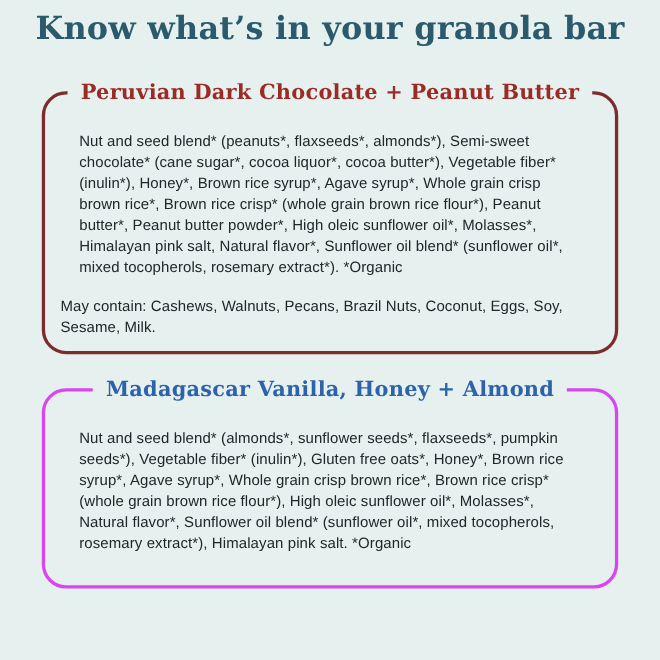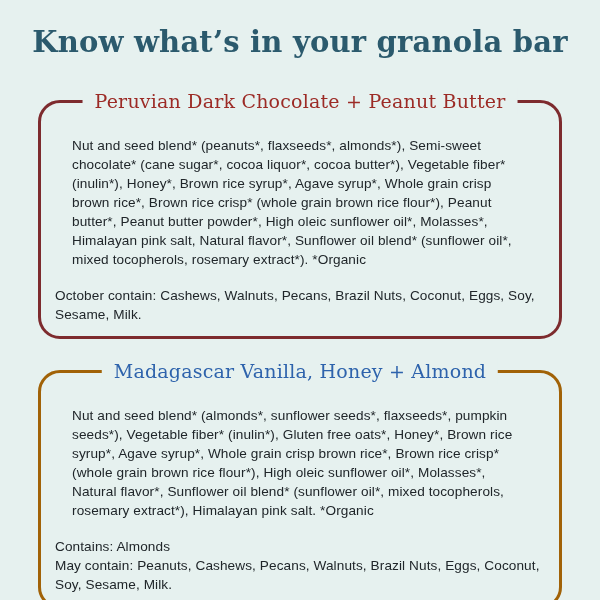--- a/index.html
+++ b/index.html
@@ -10,21 +10,21 @@
     width: 600px;
     height: 600px;
     background: #e6f1ef;
     font-family: "Liberation Sans", sans-serif;
     overflow: hidden;
   }
   .page {
     width: 600px;
     height: 540px;
     box-sizing: border-box;
-    padding-top: 25px;
+    padding-top: 8px;
   }
   .page-title {
     font-family: "DejaVu Serif", serif;
     font-weight: bold;
     font-size: 29px;
     letter-spacing: 0.2px;
     color: #2b5a6d;
     text-align: center;
     margin: 0 0 0 0;
     line-height: 1.2;
@@ -37,32 +37,32 @@
     border-radius: 22px;
     padding: 16px 14px 12px 14px;
     background: transparent;
   }
   .card-1 {
     margin-top: 40px;
     border: 3px solid #7d2b2e;
   }
   .card-2 {
     margin-top: 31px;
-    border: 3px solid #a16207;
+    border: 3px solid #d946ef;
   }
   .card-title {
     position: absolute;
     top: -15px;
     left: 50%;
     transform: translateX(-50%);
     white-space: nowrap;
     background: #e6f1ef;
     padding: 0 12px;
     font-family: "DejaVu Serif", serif;
-    font-weight: normal;
+    font-weight: bold;
     font-size: 19px;
     line-height: 26px;
     letter-spacing: 0.2px;
   }
   .card-1 .card-title { color: #9c2b26; }
   .card-2 .card-title { color: #2e63ac; }
   .ingredients {
     margin: 17px;
     color: #20262a;
     font-size: 13.6px;
@@ -82,26 +82,22 @@
 <body>
 
 <div class="page">
 
   <h1 class="page-title">Know what’s in your granola bar</h1>
 
   <section class="card card-1">
     <div class="card-title">Peruvian Dark Chocolate + Peanut Butter</div>
     <p class="ingredients">Nut and seed blend* (peanuts*, flaxseeds*, almonds*), Semi-sweet chocolate* (cane sugar*, cocoa liquor*, cocoa butter*), Vegetable fiber* (inulin*), Honey*, Brown rice syrup*, Agave syrup*, Whole grain crisp brown rice*, Brown rice crisp* (whole grain brown rice flour*), Peanut butter*, Peanut butter powder*, High oleic sunflower oil*, Molasses*, Himalayan pink salt, Natural flavor*, Sunflower oil blend* (sunflower oil*, mixed tocopherols, rosemary extract*). *Organic</p>
     <p class="allergens">
-      <span class="allergen-line">October contain: Cashews, Walnuts, Pecans, Brazil Nuts, Coconut, Eggs, Soy, Sesame, Milk.</span>
+      <span class="allergen-line">May contain: Cashews, Walnuts, Pecans, Brazil Nuts, Coconut, Eggs, Soy, Sesame, Milk.</span>
     </p>
   </section>
 
   <section class="card card-2">
     <div class="card-title">Madagascar Vanilla, Honey + Almond</div>
     <p class="ingredients">Nut and seed blend* (almonds*, sunflower seeds*, flaxseeds*, pumpkin seeds*), Vegetable fiber* (inulin*), Gluten free oats*, Honey*, Brown rice syrup*, Agave syrup*, Whole grain crisp brown rice*, Brown rice crisp* (whole grain brown rice flour*), High oleic sunflower oil*, Molasses*, Natural flavor*, Sunflower oil blend* (sunflower oil*, mixed tocopherols, rosemary extract*), Himalayan pink salt. *Organic</p>
-    <p class="allergens">
-      <span class="allergen-line">Contains: Almonds</span>
-      <span class="allergen-line">May contain: Peanuts, Cashews, Pecans, Walnuts, Brazil Nuts, Eggs, Coconut, Soy, Sesame, Milk.</span>
-    </p>
   </section>
 
 </div>
 
 </body></html>

